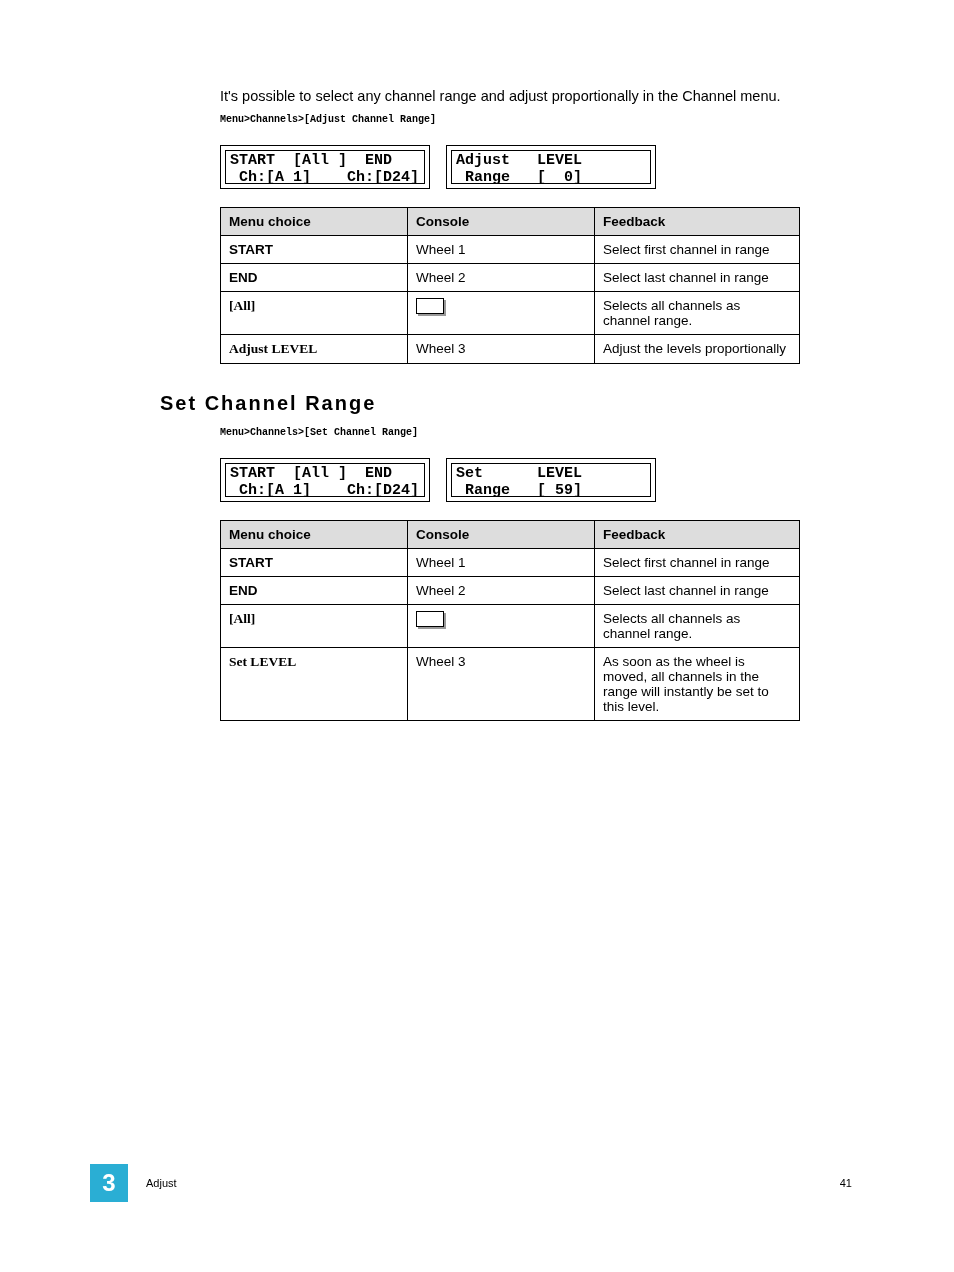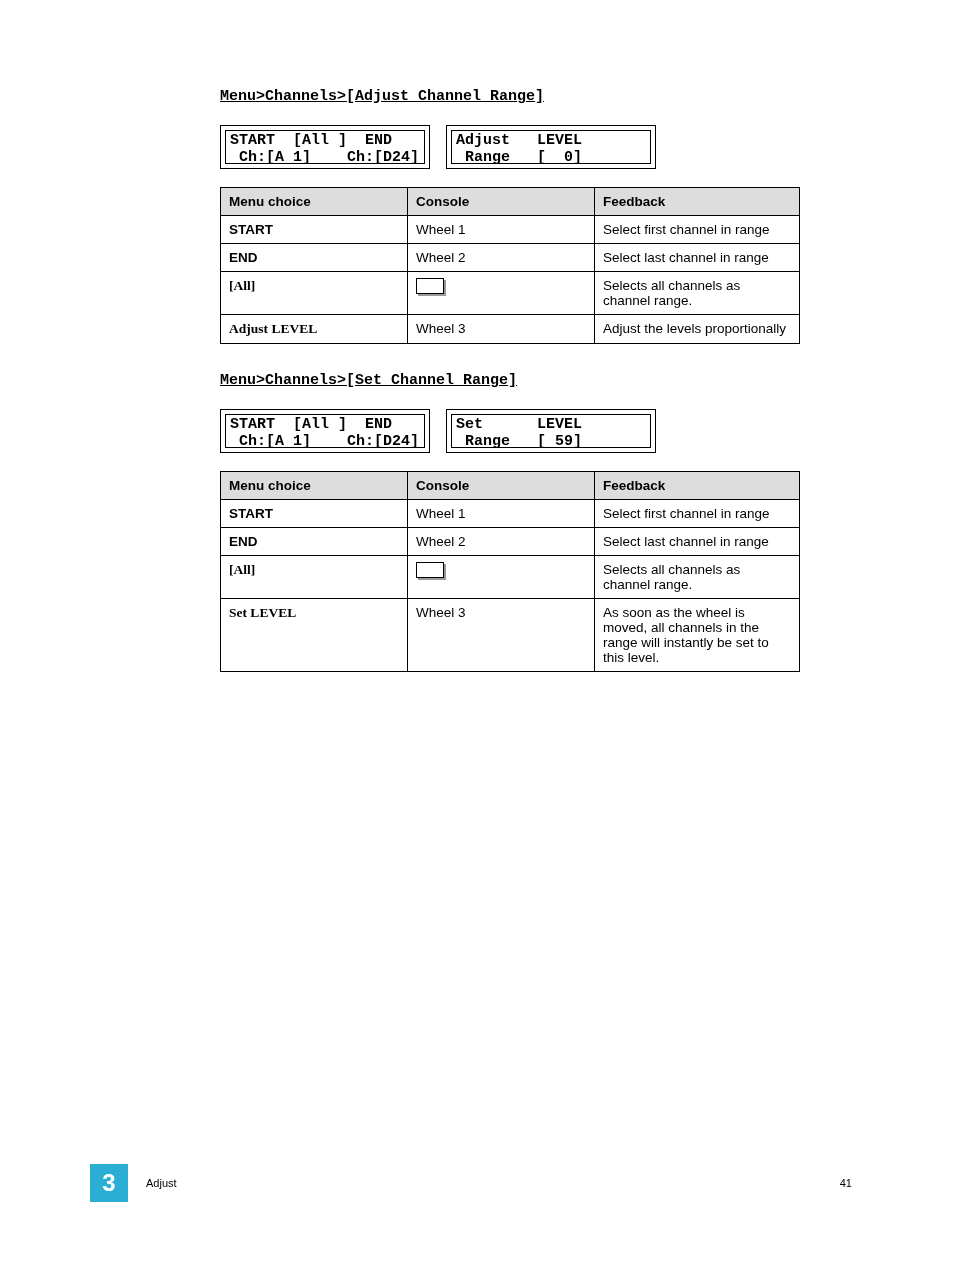--- a/index.html
+++ b/index.html
@@ -25,24 +25,23 @@
     padding-left: 70px;
   }
   .intro {
     margin: 0 0 10px 0;
     padding-left: 130px;
     font-size: 14.5px;
   }
   .menu-path {
     font-family: "Courier New", monospace;
     font-weight: bold;
-    font-size: 15px;
+    font-size: 10px;
     padding-left: 130px;
     margin-bottom: 20px;
-    text-decoration: underline;
   }
   .displays {
     display: flex;
     gap: 16px;
     padding-left: 130px;
     margin-bottom: 18px;
   }
   .lcd {
     border: 1px solid #000;
     padding: 4px;
@@ -125,20 +124,21 @@
     right: 102px;
     font-size: 11px;
   }
 </style>
 </head>
 <body>
 
 <div class="page">
 
   <div>
+    <p class="intro">It's possible to select any channel range and adjust proportionally in the Channel menu.</p>
     <div class="menu-path">Menu&gt;Channels&gt;[Adjust Channel Range]</div>
 
     <div class="displays">
       <div class="lcd">
         <div class="lcd-inner">START  [All ]  END
  Ch:[A 1]    Ch:[D24]</div>
       </div>
       <div class="lcd">
         <div class="lcd-inner">Adjust   LEVEL
  Range   [  0]</div>
@@ -172,20 +172,21 @@
           <tr>
             <td class="mono-cell">Adjust LEVEL</td>
             <td>Wheel 3</td>
             <td>Adjust the levels proportionally</td>
           </tr>
         </tbody>
     </table>
   </div>
 
   <div>
+    <h2 class="section-heading">Set Channel Range</h2>
     <div class="menu-path">Menu&gt;Channels&gt;[Set Channel Range]</div>
 
     <div class="displays">
       <div class="lcd">
         <div class="lcd-inner">START  [All ]  END
  Ch:[A 1]    Ch:[D24]</div>
       </div>
       <div class="lcd">
         <div class="lcd-inner">Set      LEVEL
  Range   [ 59]</div>

